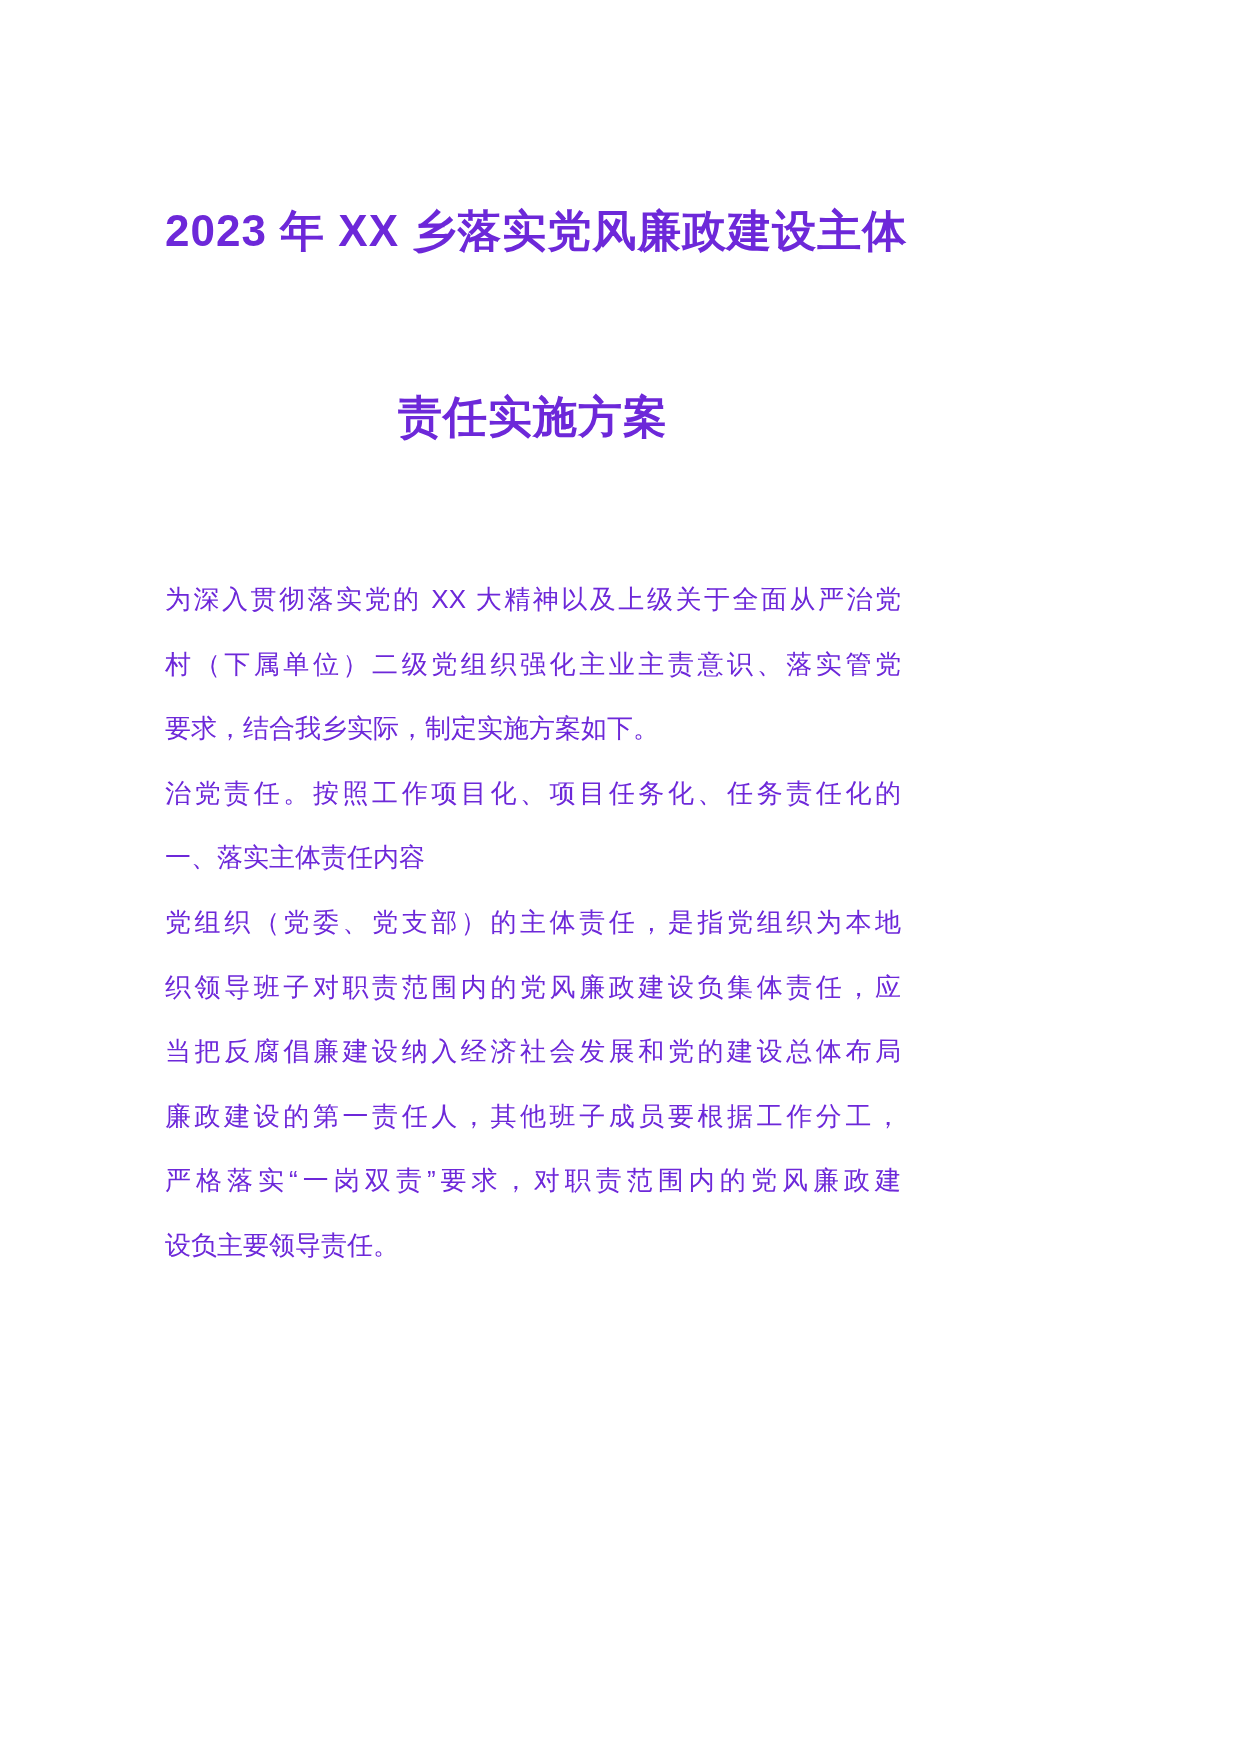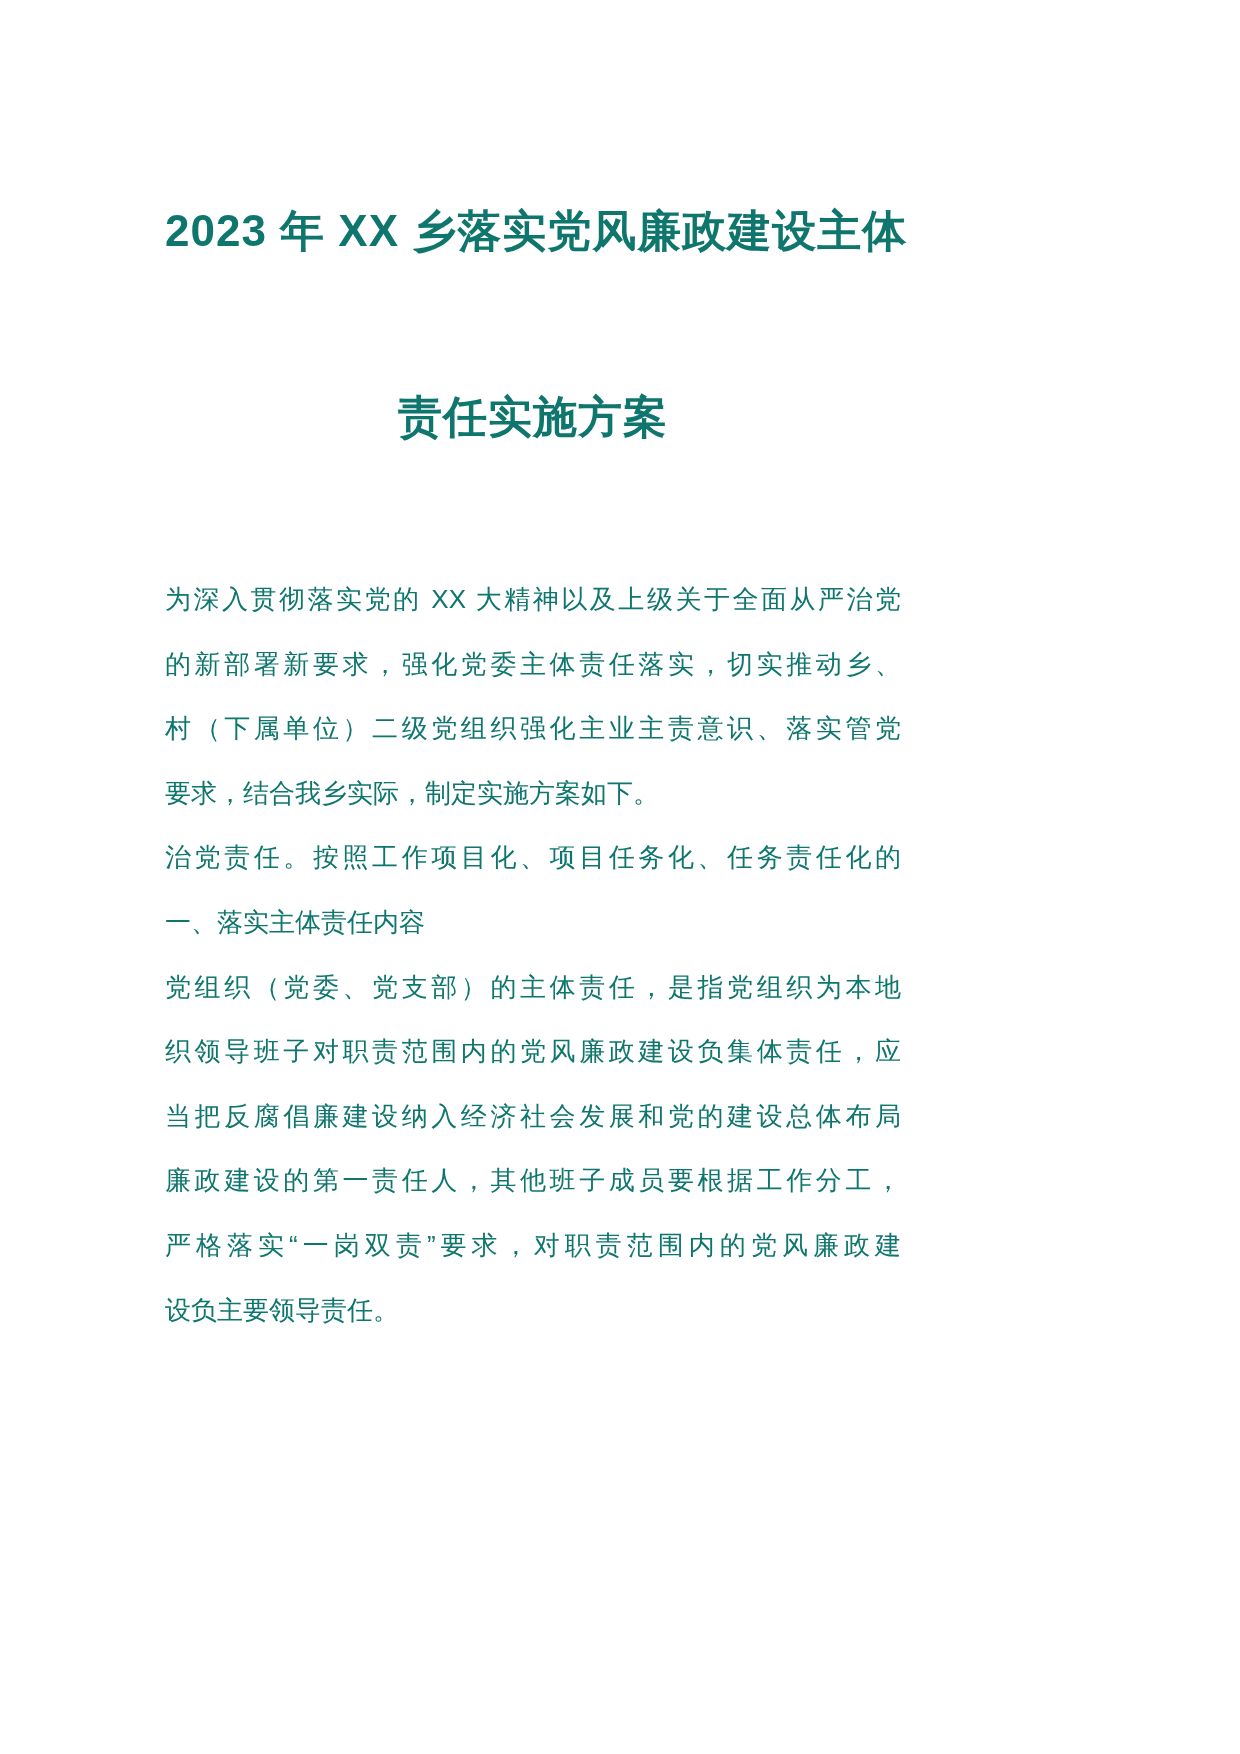--- a/index.html
+++ b/index.html
@@ -5,21 +5,21 @@
   html, body {
     margin: 0;
     padding: 0;
     background: #ffffff;
   }
   .page {
     position: relative;
     width: 1068px;
     height: 1754px;
     background: #ffffff;
-    color: #0f766e;
+    color: #6d28d9;
     font-family: "Liberation Sans", sans-serif;
     box-sizing: border-box;
     padding: 0 167px 0 165px;
     overflow: hidden;
   }
   .title-block {
     margin-top: 138px;
     font-size: 44px;
     font-weight: 700;
     text-align: center;
@@ -52,21 +52,20 @@
 
   <div class="title-block">
     <div class="title-line">2023 年 XX 乡落实党风廉政建设主体</div>
     <div class="title-line">责任实施方案</div>
   </div>
 
   <div class="body-block">
 
     <div class="paragraph">
       <div class="line">为深入贯彻落实党的 XX 大精神以及上级关于全面从严治党</div>
-      <div class="line">的新部署新要求，强化党委主体责任落实，切实推动乡、</div>
       <div class="line">村（下属单位）二级党组织强化主业主责意识、落实管党</div>
       <div class="line last">要求，结合我乡实际，制定实施方案如下。</div>
       <div class="line">治党责任。按照工作项目化、项目任务化、任务责任化的</div>
     </div>
 
     <div class="line heading">一、落实主体责任内容</div>
 
     <div class="paragraph">
       <div class="line">党组织（党委、党支部）的主体责任，是指党组织为本地</div>
       <div class="line">织领导班子对职责范围内的党风廉政建设负集体责任，应</div>

